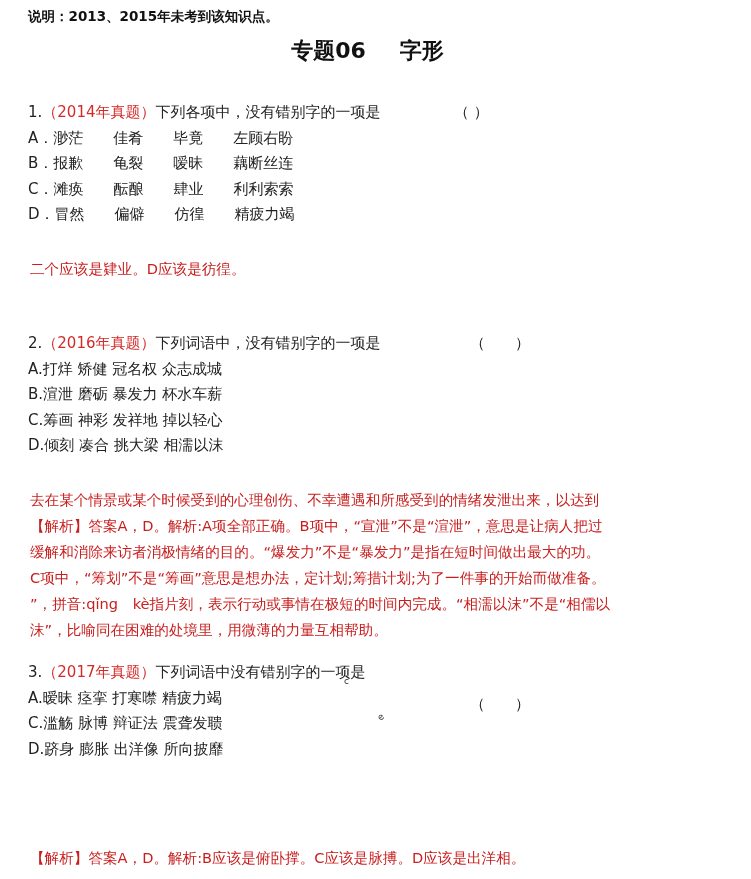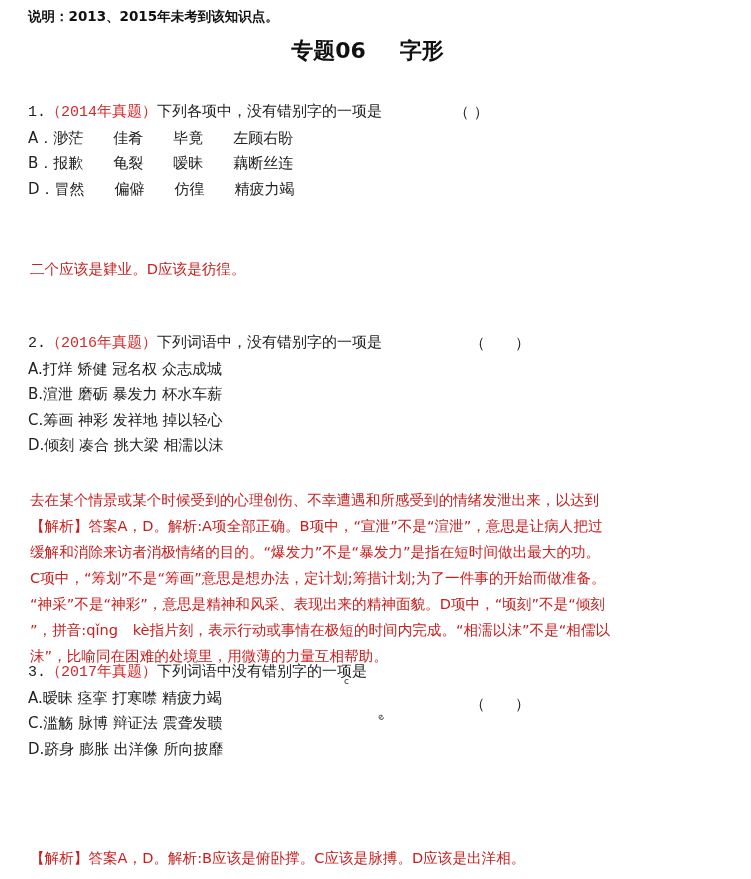--- a/index.html
+++ b/index.html
@@ -14,21 +14,21 @@
     }
     .title {
       position: absolute; left: 0; width: 735px; top: 36px;
       text-align: center; font-size: 22px; font-weight: bold; color: #111;
       word-spacing: 0;
     }
     .title .gap { display: inline-block; width: 34px; }
     .q {
       position: absolute; left: 28px; font-size: 15px; line-height: 25.5px;
     }
-    .q-head { white-space: pre; font-family: Liberation Mono, monospace; }
+    .q-head { white-space: pre; }
     .q-head .year { color: #d42a2a; }
     .opt { white-space: pre; }
     .paren { position: absolute; }
     .ana {
       position: absolute; left: 30px; width: 700px;
       font-size: 14.6px; line-height: 26px; color: #c81e1e;
     }
     .ana p { margin: 0; white-space: nowrap; }
     .mark {
       position: absolute; font-size: 9px; color: #333;
@@ -43,20 +43,21 @@
 <div class="note">说明：2013、2015年未考到该知识点。</div>
 
 <div class="title">
   <span>专题06</span><span class="gap"></span><span>字形</span>
 </div>
 
 <div class="q" style="top:100px;">
   <div class="q-head"><span>1.</span><span class="year">（2014年真题）</span><span>下列各项中，没有错别字的一项是</span></div>
   <div class="opt">A．渺茫　　佳肴　　毕竟　　左顾右盼</div>
   <div class="opt">B．报歉　　龟裂　　嗳昧　　藕断丝连</div>
+  <div class="opt">C．滩痪　　酝酿　　肆业　　利利索索</div>
   <div class="opt">D．冒然　　偏僻　　仿徨　　精疲力竭</div>
 </div>
 <div class="paren" style="left:454px; top:100px; font-size:15px; line-height:25.5px;">（ ）</div>
 
 <div class="ana" style="top:256px;">
   <p>二个应该是肄业。D应该是彷徨。</p>
 </div>
 
 <div class="q" style="top:331px;">
   <div class="q-head"><span>2.</span><span class="year">（2016年真题）</span><span>下列词语中，没有错别字的一项是</span></div>
@@ -65,21 +66,20 @@
   <div class="opt">C.筹画 神彩 发祥地 掉以轻心</div>
   <div class="opt">D.倾刻 凑合 挑大梁 相濡以沫</div>
 </div>
 <div class="paren" style="left:470px; top:331px; font-size:15px; line-height:25.5px; white-space:pre;">（　　）</div>
 
 <div class="ana" style="top:487px;">
   <p>去在某个情景或某个时候受到的心理创伤、不幸遭遇和所感受到的情绪发泄出来，以达到</p>
   <p>【解析】答案A，D。解析:A项全部正确。B项中，“宣泄”不是“渲泄”，意思是让病人把过</p>
   <p>缓解和消除来访者消极情绪的目的。“爆发力”不是“暴发力”是指在短时间做出最大的功。</p>
   <p>C项中，“筹划”不是“筹画”意思是想办法，定计划;筹措计划;为了一件事的开始而做准备。</p>
-  <p>“神采”不是“神彩”，意思是精神和风采、表现出来的精神面貌。D项中，“顷刻”不是“倾刻</p>
   <p>”，拼音:qǐng　kè指片刻，表示行动或事情在极短的时间内完成。“相濡以沫”不是“相儒以</p>
   <p>沫”，比喻同在困难的处境里，用微薄的力量互相帮助。</p>
 </div>
 
 <span class="mark" style="left:344px; top:676px;">c</span>
 <span class="mark" style="left:378px; top:712px; transform:rotate(-40deg);">e</span>
 
 <div class="q" style="top:660px;">
   <div class="q-head"><span>3.</span><span class="year">（2017年真题）</span><span>下列词语中没有错别字的一项是</span></div>
   <div class="opt">A.暧昧 痉挛 打寒噤 精疲力竭</div>

